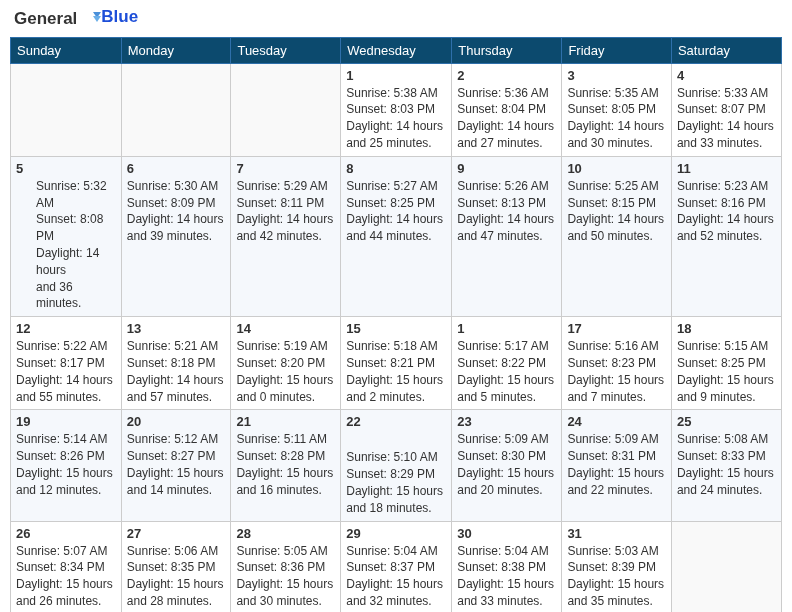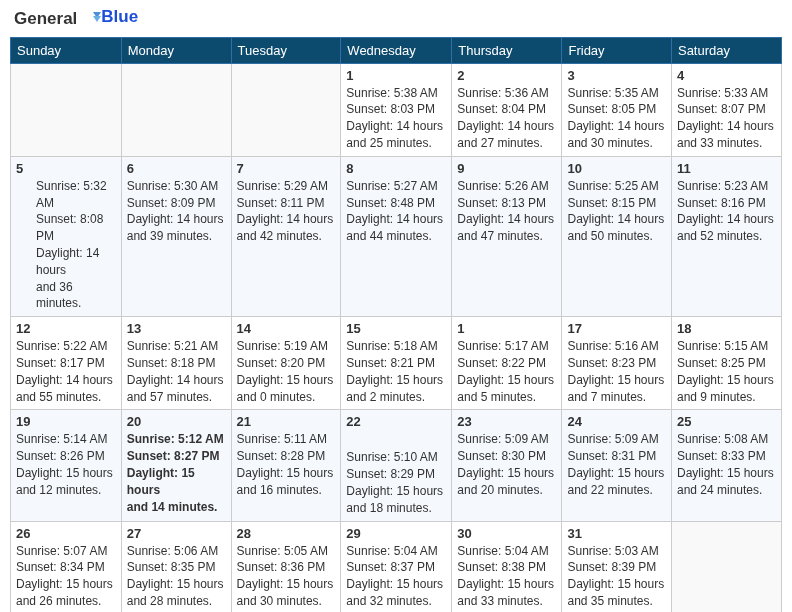--- a/index.html
+++ b/index.html
@@ -162,21 +162,21 @@
         <td>
           <span class="day-number">7</span>
           <div class="day-info" style="white-space: pre-line;">Sunrise: 5:29 AM
 Sunset: 8:11 PM
 Daylight: 14 hours
 and 42 minutes.</div>
         </td>
         <td>
           <span class="day-number">8</span>
           <div class="day-info" style="white-space: pre-line;">Sunrise: 5:27 AM
-Sunset: 8:48 PM
+Sunset: 8:25 PM
 Daylight: 14 hours
 and 44 minutes.</div>
         </td>
         <td>
           <span class="day-number">9</span>
           <div class="day-info" style="white-space: pre-line;">Sunrise: 5:26 AM
 Sunset: 8:13 PM
 Daylight: 14 hours
 and 47 minutes.</div>
         </td>
@@ -249,21 +249,21 @@
       <tr>
         <td>
           <span class="day-number">19</span>
           <div class="day-info" style="white-space: pre-line;">Sunrise: 5:14 AM
 Sunset: 8:26 PM
 Daylight: 15 hours
 and 12 minutes.</div>
         </td>
         <td>
           <span class="day-number">20</span>
-          <div class="day-info" style="white-space: pre-line; font-weight: bold;">Sunrise: 5:12 AM
+          <div class="day-info" style="white-space: pre-line;">Sunrise: 5:12 AM
 Sunset: 8:27 PM
 Daylight: 15 hours
 and 14 minutes.</div>
         </td>
         <td>
           <span class="day-number">21</span>
           <div class="day-info" style="white-space: pre-line;">Sunrise: 5:11 AM
 Sunset: 8:28 PM
 Daylight: 15 hours
 and 16 minutes.</div>

